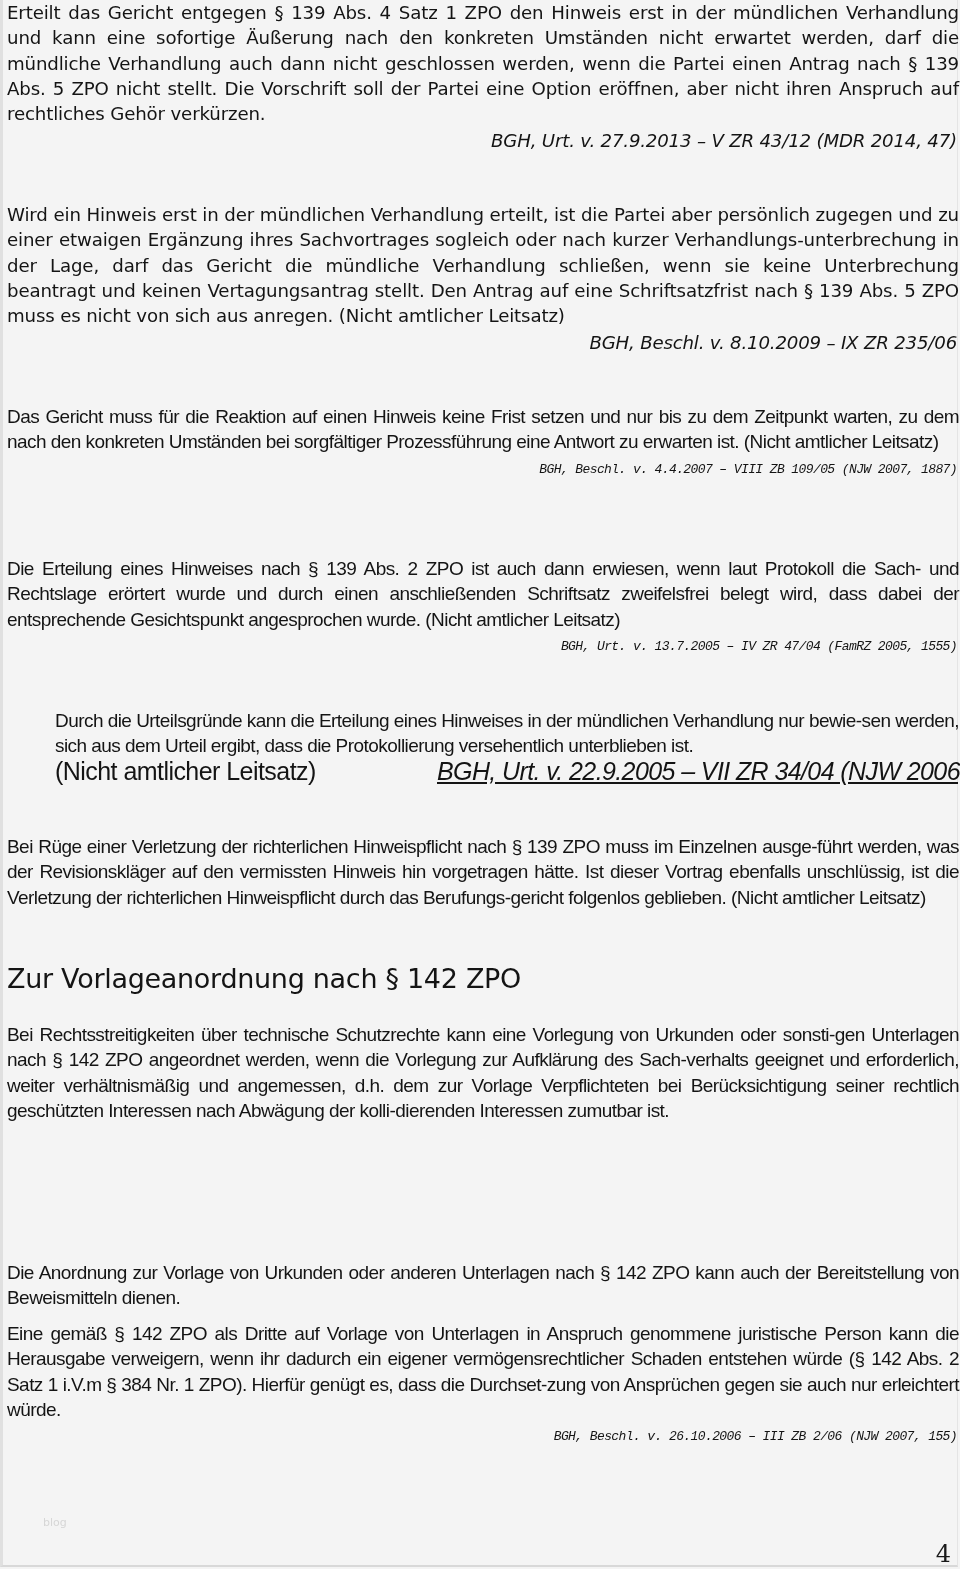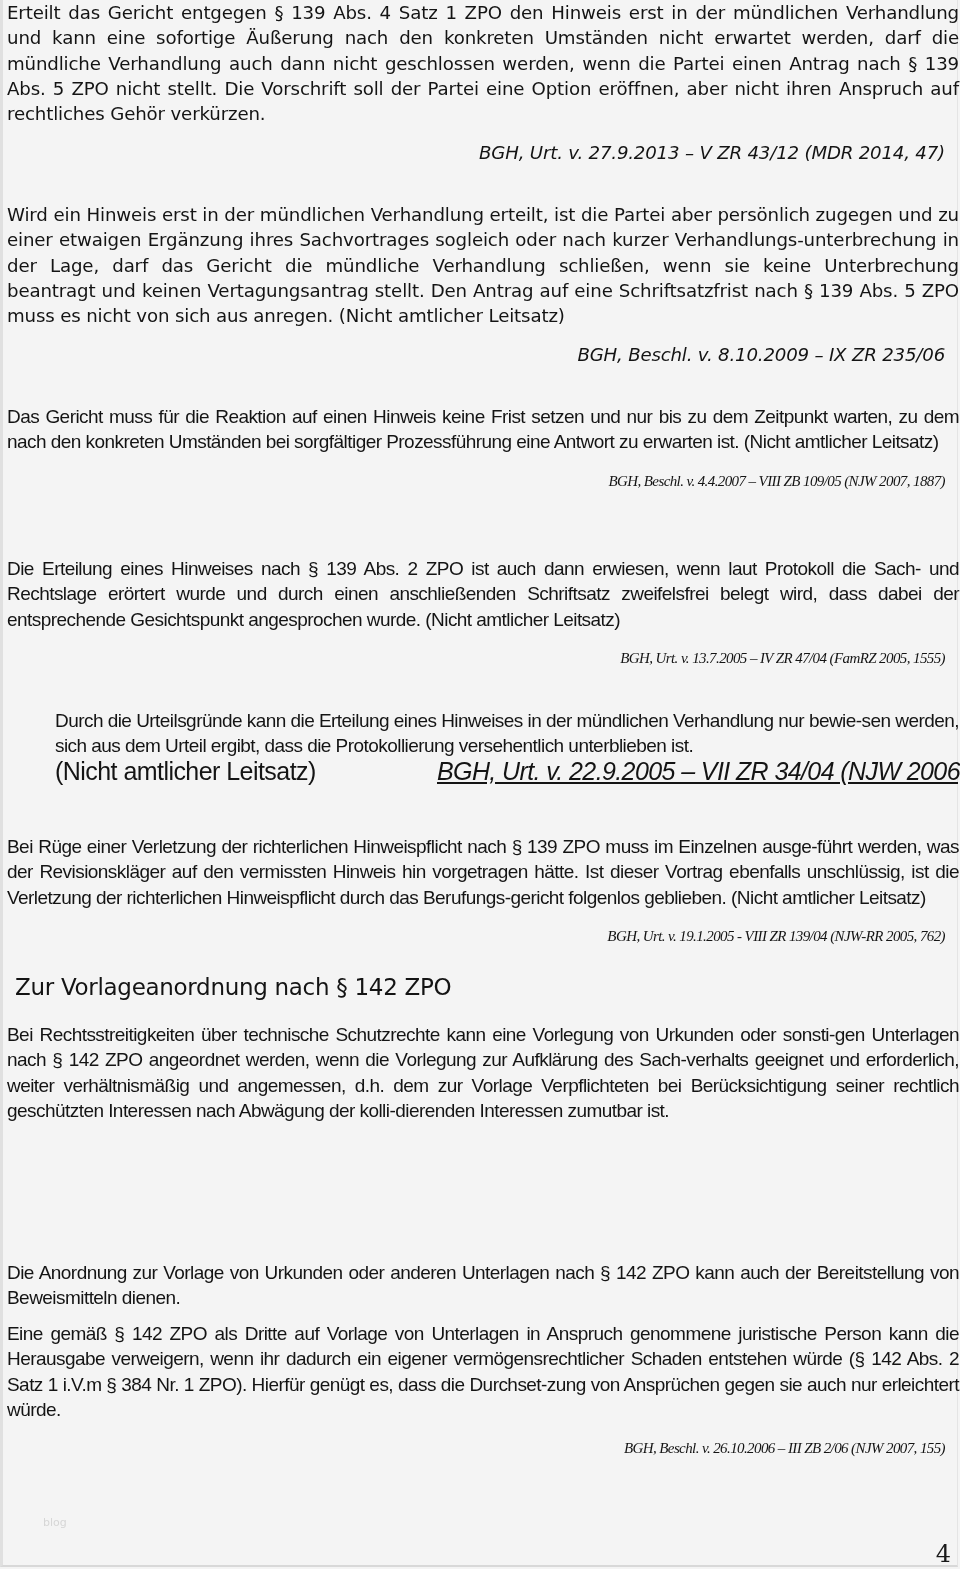--- a/index.html
+++ b/index.html
@@ -21,31 +21,31 @@
   .para {
     margin: 0; font-size: 18.2px; line-height: 25.3px;
     text-align: justify; text-align-last: left;
     letter-spacing: -0.15px; word-spacing: 0px;
   }
   .narrow .para, .para.narrow {
     font-family: "Liberation Sans", sans-serif;
     font-size: 19px; letter-spacing: -0.55px; transform-origin: left top;
   }
   .cite {
-    margin: 14px; font-size: 18.2px; line-height: 25.3px;
+    margin: 2px; font-size: 18.2px; line-height: 25.3px;
     font-style: italic; text-align: right; letter-spacing: -0.2px;
   }
   .narrow .cite {
-    font-family: Liberation Serif, serif; font-size: 15px; letter-spacing: -0.6px;
+    font-family: Liberation Mono, monospace; font-size: 13px; letter-spacing: -0.6px;
   }
   .inline-row { display: flex; justify-content: space-between; font-size: 25px; line-height: 25.3px; font-family: "Liberation Sans", sans-serif; letter-spacing: -0.55px; }
   .inline-row .cite-inline { font-style: italic; letter-spacing: -0.6px; text-decoration: underline; }
   .heading {
     position: absolute; left: 4px; top: 962px;
-    font-size: 23px; line-height: 34px; font-weight: normal; margin: 8px;
+    font-size: 27px; line-height: 34px; font-weight: normal; margin: 0;
     letter-spacing: -0.3px;
   }
   .watermark {
     position: absolute; left: 40px; top: 1516px;
     font-size: 11px; color: #d6d6d6;
   }
   .page-number {
     position: absolute; right: 6px; top: 1540px;
     font-family: "DejaVu Serif", "Liberation Serif", serif;
     font-size: 24px; color: #1a1a1a;
@@ -79,21 +79,20 @@
   <div class="block narrow" style="top:708px;margin-left:48px;">
     <p class="para">Durch die Urteilsgründe kann die Erteilung eines Hinweises in der mündlichen Verhandlung nur bewie-sen werden, wenn sich aus dem Urteil ergibt, dass die Protokollierung versehentlich unterblieben ist.</p>
     <div class="inline-row">
       <span>(Nicht amtlicher Leitsatz)</span>
       <span class="cite-inline">BGH, Urt. v. 22.9.2005 – VII ZR 34/04 (NJW 2006, 60)</span>
     </div>
   </div>
 
   <div class="block narrow" style="top:834px;">
     <p class="para">Bei Rüge einer Verletzung der richterlichen Hinweispflicht nach § 139 ZPO muss im Einzelnen ausge-führt werden, was der Revisionskläger auf den vermissten Hinweis hin vorgetragen hätte. Ist dieser Vortrag ebenfalls unschlüssig, ist die Verletzung der richterlichen Hinweispflicht durch das Berufungs-gericht folgenlos geblieben. (Nicht amtlicher Leitsatz)</p>
-    <p class="cite">BGH, Urt. v. 19.1.2005 - VIII ZR 139/04 (NJW-RR 2005, 762)</p>
   </div>
 
   <h2 class="heading">Zur Vorlageanordnung nach § 142 ZPO</h2>
 
   <div class="block narrow" style="top:1022px;">
     <p class="para">Bei Rechtsstreitigkeiten über technische Schutzrechte kann eine Vorlegung von Urkunden oder sonsti-gen Unterlagen nach § 142 ZPO angeordnet werden, wenn die Vorlegung zur Aufklärung des Sach-verhalts geeignet und erforderlich, weiter verhältnismäßig und angemessen, d.h. dem zur Vorlage Verpflichteten bei Berücksichtigung seiner rechtlich geschützten Interessen nach Abwägung der kolli-dierenden Interessen zumutbar ist.</p>
   </div>
 
   <div class="block narrow" style="top:1260px;">
     <p class="para">Die Anordnung zur Vorlage von Urkunden oder anderen Unterlagen nach § 142 ZPO kann auch der Bereitstellung von Beweismitteln dienen.</p>

